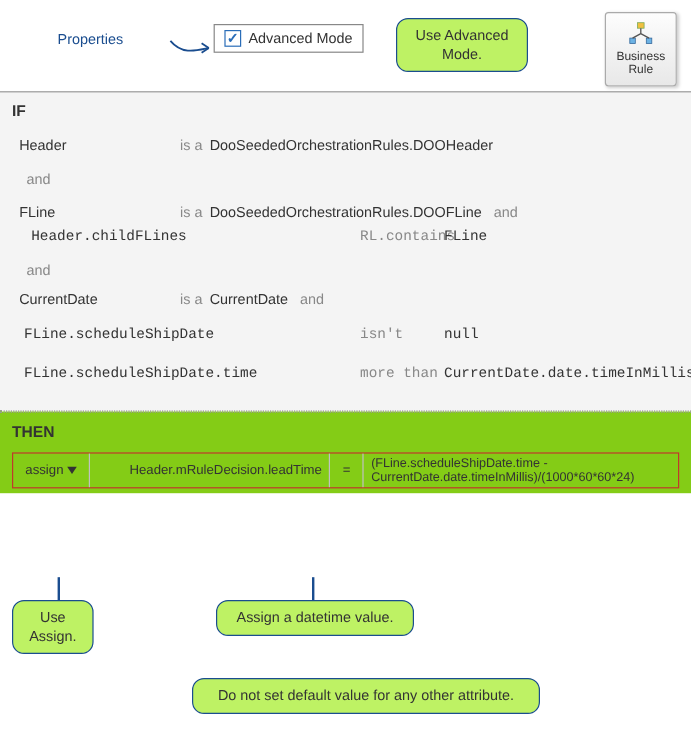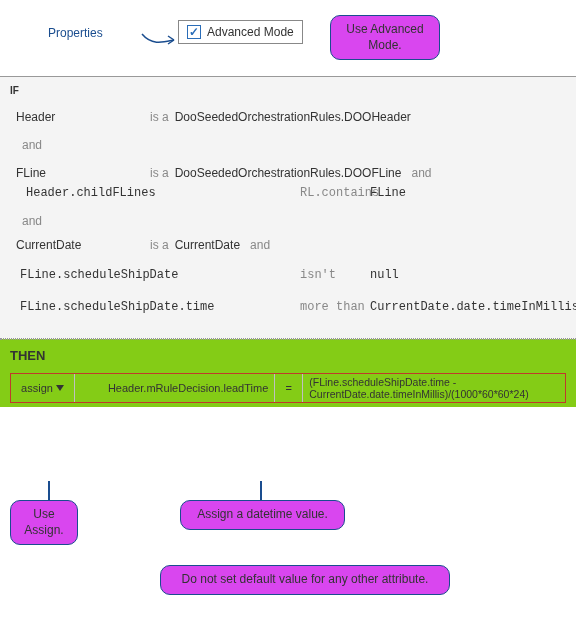--- a/index.html
+++ b/index.html
@@ -50,21 +50,21 @@
     align-items: center;
     justify-content: center;
     color: #2a6db8;
     font-size: 12px;
     font-weight: bold;
   }
   .callout {
     position: absolute;
     border: 1.5px solid #1a4d8f;
     border-radius: 10px;
-    background: #d946ef;
+    background: #bef264;
     padding: 6px 10px;
     font-size: 12px;
     color: #333;
     text-align: center;
     line-height: 1.3;
   }
   .callout-advanced {
     left: 330px;
     top: 15px;
     width: 110px;
@@ -94,21 +94,21 @@
   }
   .rule-panel {
     border-top: 1px solid #999;
     border-bottom: 1px dotted #999;
     background: #f4f4f4;
     padding: 8px 10px 14px 10px;
     margin-top: 0;
   }
   .rule-panel .if-label {
     font-weight: bold;
-    font-size: 10px;
+    font-size: 13px;
     color: #333;
     margin-bottom: 14px;
   }
   .cond-row {
     display: flex;
     margin-bottom: 6px;
     align-items: baseline;
   }
   .cond-name {
     width: 140px;
@@ -221,20 +221,29 @@
     <path d="M34 10 L28 6 M34 10 L28 14" stroke="#1a4d8f" stroke-width="1.5" fill="none"></path>
   </svg>
 
   <div class="checkbox-box">
     <span class="checkbox-icon">✓</span>
     <span>Advanced Mode</span>
   </div>
 
   <div class="callout callout-advanced">Use Advanced Mode.</div>
 
+  <div class="business-rule-box">
+    <svg class="biz-icon" viewBox="0 0 24 24">
+      <rect x="9" y="1" width="6" height="5" fill="#f0c040" stroke="#7a5" stroke-width="0.7"></rect>
+      <rect x="2" y="15" width="5" height="5" fill="#6cb2e4" stroke="#369" stroke-width="0.7"></rect>
+      <rect x="17" y="15" width="5" height="5" fill="#6cb2e4" stroke="#369" stroke-width="0.7"></rect>
+      <path d="M12 6 L12 11 M12 11 L4.5 15 M12 11 L19.5 15" stroke="#555" stroke-width="1.2" fill="none"></path>
+    </svg>
+    <span>Business Rule</span>
+  </div>
 </div>
 
 <div class="rule-panel">
   <div class="if-label">IF</div>
 
   <div class="cond-row">
     <span class="cond-name">Header</span>
     <span class="cond-op">is a</span>
     <span class="cond-val">DooSeededOrchestrationRules.DOOHeader</span>
   </div>

